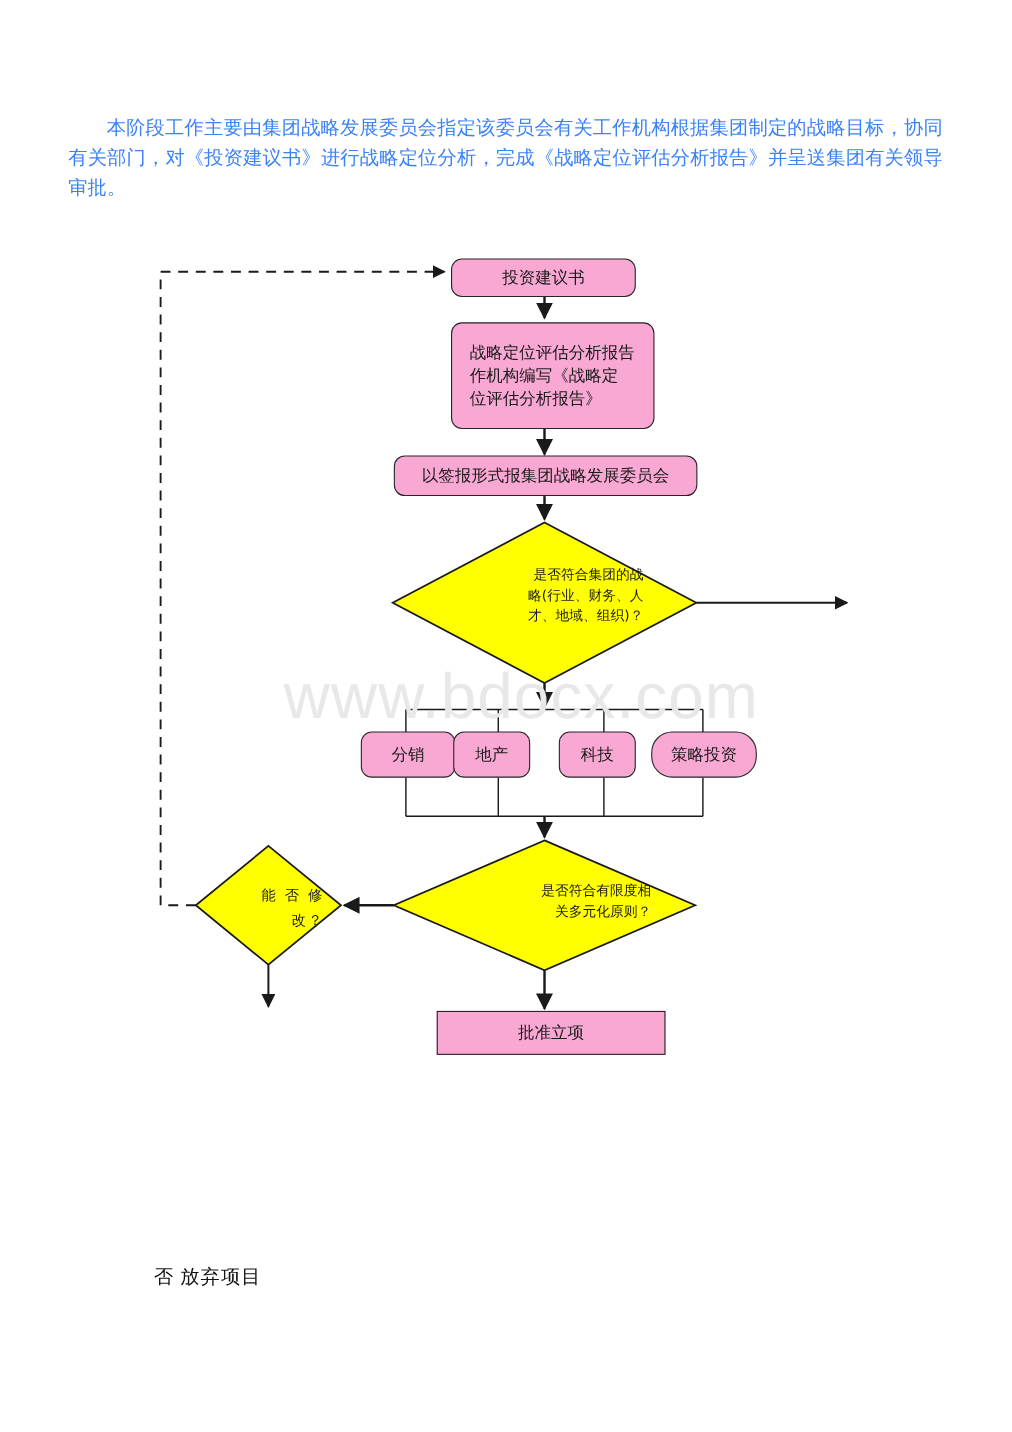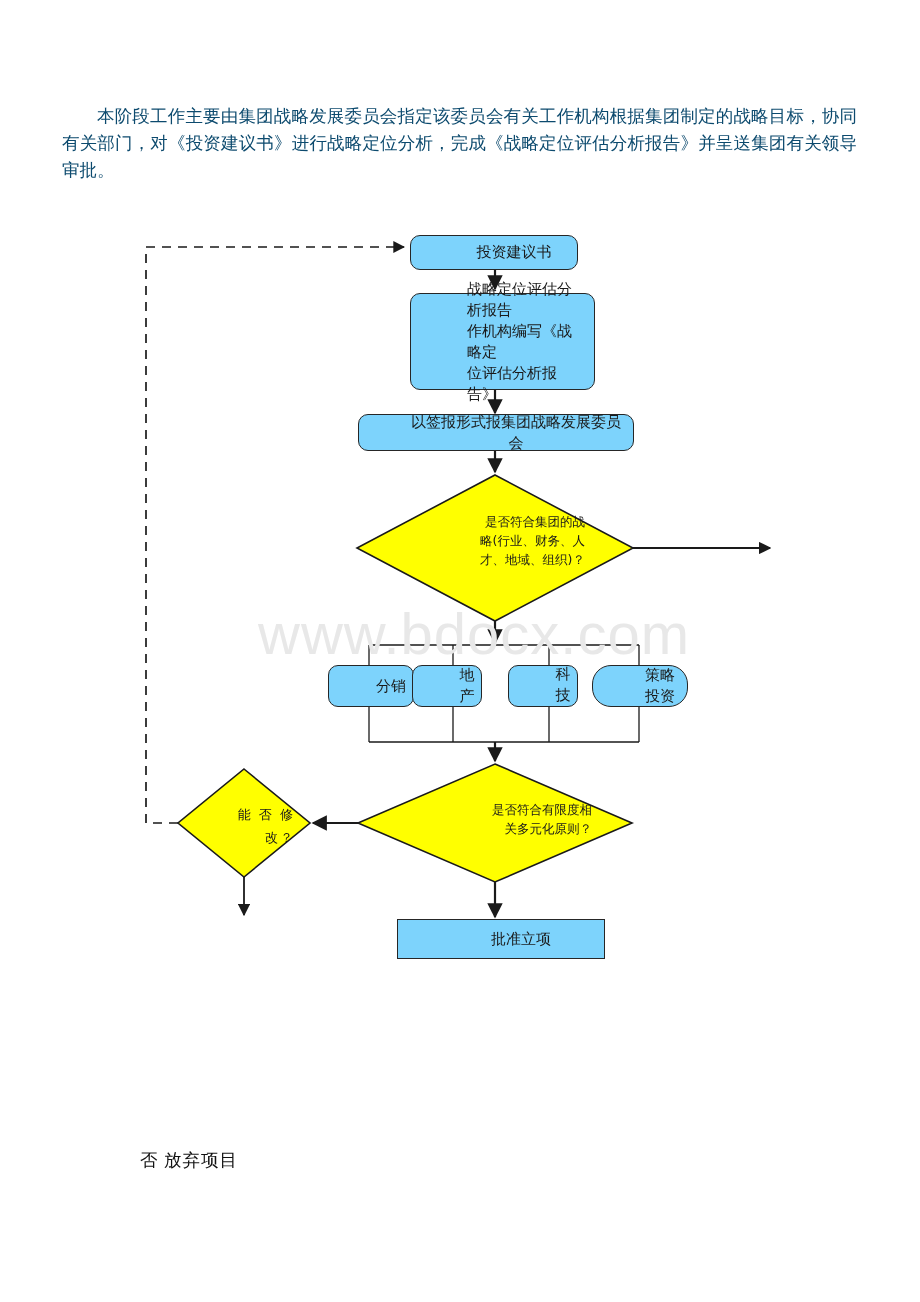--- a/index.html
+++ b/index.html
@@ -24,21 +24,21 @@
     width: 795px;
   }
   .para {
     font-family: "Liberation Serif", "DejaVu Serif", serif;
     font-size: 17.5px;
     line-height: 27px;
     text-align: justify;
     text-justify: inter-ideograph;
     text-indent: 2em;
     margin: 0;
-    color: #0c4a6e;
+    color: #3b82f6;
   }
   .para + .para {
     margin-top: 13px;
   }
 
   .footer-note {
     position: absolute;
     left: 140px;
     top: 1148px;
     font-family: "Liberation Serif", "DejaVu Serif", serif;
@@ -74,33 +74,32 @@
   }
   .flow svg {
     position: absolute;
     left: 0;
     top: 0;
   }
 
   
   .node {
     position: absolute;
-    background: #7dd3fc;
+    background: #f9a8d4;
     border: 1.3px solid #262626;
     box-sizing: border-box;
     display: flex;
     align-items: center;
     justify-content: center;
     text-align: center;
     font-family: "DejaVu Sans", "Liberation Sans", sans-serif;
     font-size: 15px;
     line-height: 21px;
     color: #1a1a1a;
     z-index: 4;
-    padding-left: 40px;
   }
   .node.rounded { border-radius: 10px; }
   .node.sharp   { border-radius: 0; }
   .node .nl { padding: 0 6px; }
 
   .node.multiline { text-align: left; justify-content: flex-start; }
   .node.multiline .nl { padding-left: 16px; padding-right: 10px; }
 
   
   .diamond-label {
@@ -195,21 +194,21 @@
 才、地域、组织)？</div>
 
 <div class="node rounded" style="left:328px; top:665px; width:86px; height:42px;">
   <span class="nl">分销</span>
 </div>
 
 <div class="node rounded" style="left:412px; top:665px; width:70px; height:42px;">
   <span class="nl">地产</span>
 </div>
 
-<div class="node rounded" style="left:508px; top:665px; width:70px; height:42px;font-family:Liberation Mono, monospace;">
+<div class="node rounded" style="left:508px; top:665px; width:70px; height:42px;">
   <span class="nl">科技</span>
 </div>
 
 <div class="node rounded" style="left:592px; top:665px; width:96px; height:42px;border-radius:19px;">
   <span class="nl">策略投资</span>
 </div>
 
 <div class="diamond-label small" style="left:215px; top:803px; width:80px;">能 否 修
 改？</div>
 

